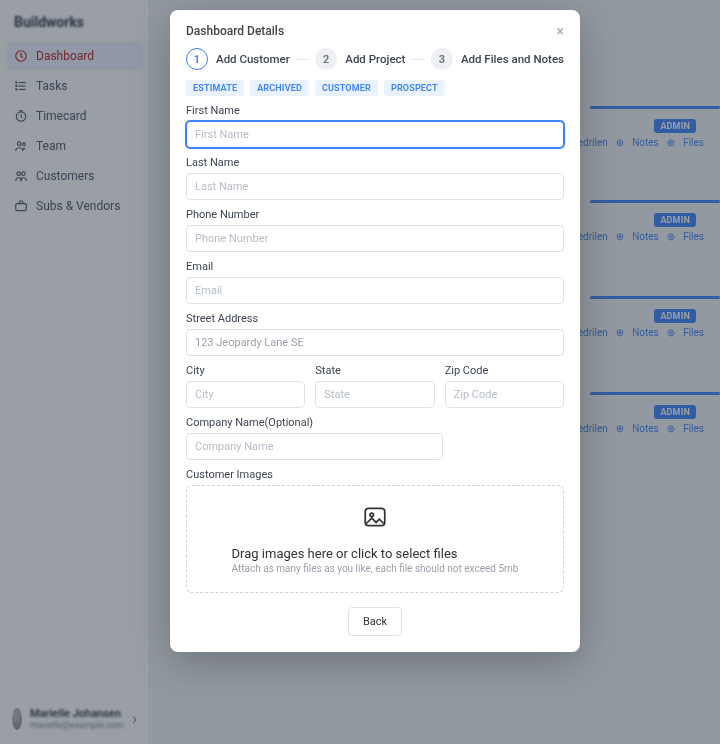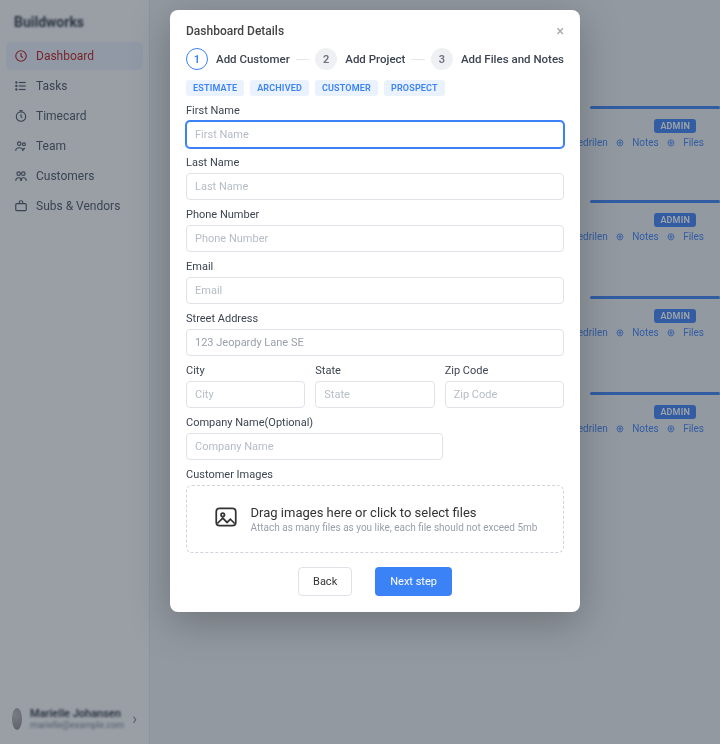--- a/index.html
+++ b/index.html
@@ -82,20 +82,21 @@
     background: #fff;
   }
   .input::placeholder { color: #b6bcc6; }
   .input.focused { border-color: #3b82f6; box-shadow: 0 0 0 1px #3b82f6; }
   .input.filled { color: #9aa0ab; }
 
   .uploader {
     border: 1px dashed #cfd4db; border-radius: 6px; padding: 18px 10px;
     display: flex; align-items: center; justify-content: center; gap: 12px;
     text-align: center;
+    flex-direction: column;
   }
   .uploader svg { width: 26px; height: 26px; stroke: #333; fill: none; stroke-width: 1.6; }
   .uploader .up-text { display: flex; flex-direction: column; align-items: flex-start; }
   .uploader .up-title { font-size: 13px; color: #333; }
   .uploader .up-sub { font-size: 10px; color: #9aa0ab; margin-top: 2px; }
 
   .modal-actions { display: flex; justify-content: center; gap: 23px; margin-top: 14px; }
   .btn { font-size: 11px; padding: 7px 14px; border-radius: 4px; cursor: pointer; border: 1px solid transparent; }
   .btn-secondary { background: #fff; border-color: #dfe3e8; color: #333; }
   .btn-primary { background: #3b82f6; color: #fff; }
@@ -327,15 +328,14 @@
       </span>
       <div class="up-text">
         <span class="up-title">Drag images here or click to select files</span>
         <span class="up-sub">Attach as many files as you like, each file should not exceed 5mb</span>
       </div>
     </div>
   </div>
 
   <div class="modal-actions">
     <button class="btn btn-secondary">Back</button>
-    <button class="btn btn-primary">Next step</button>
   </div>
 </div>
 
 </body></html>

